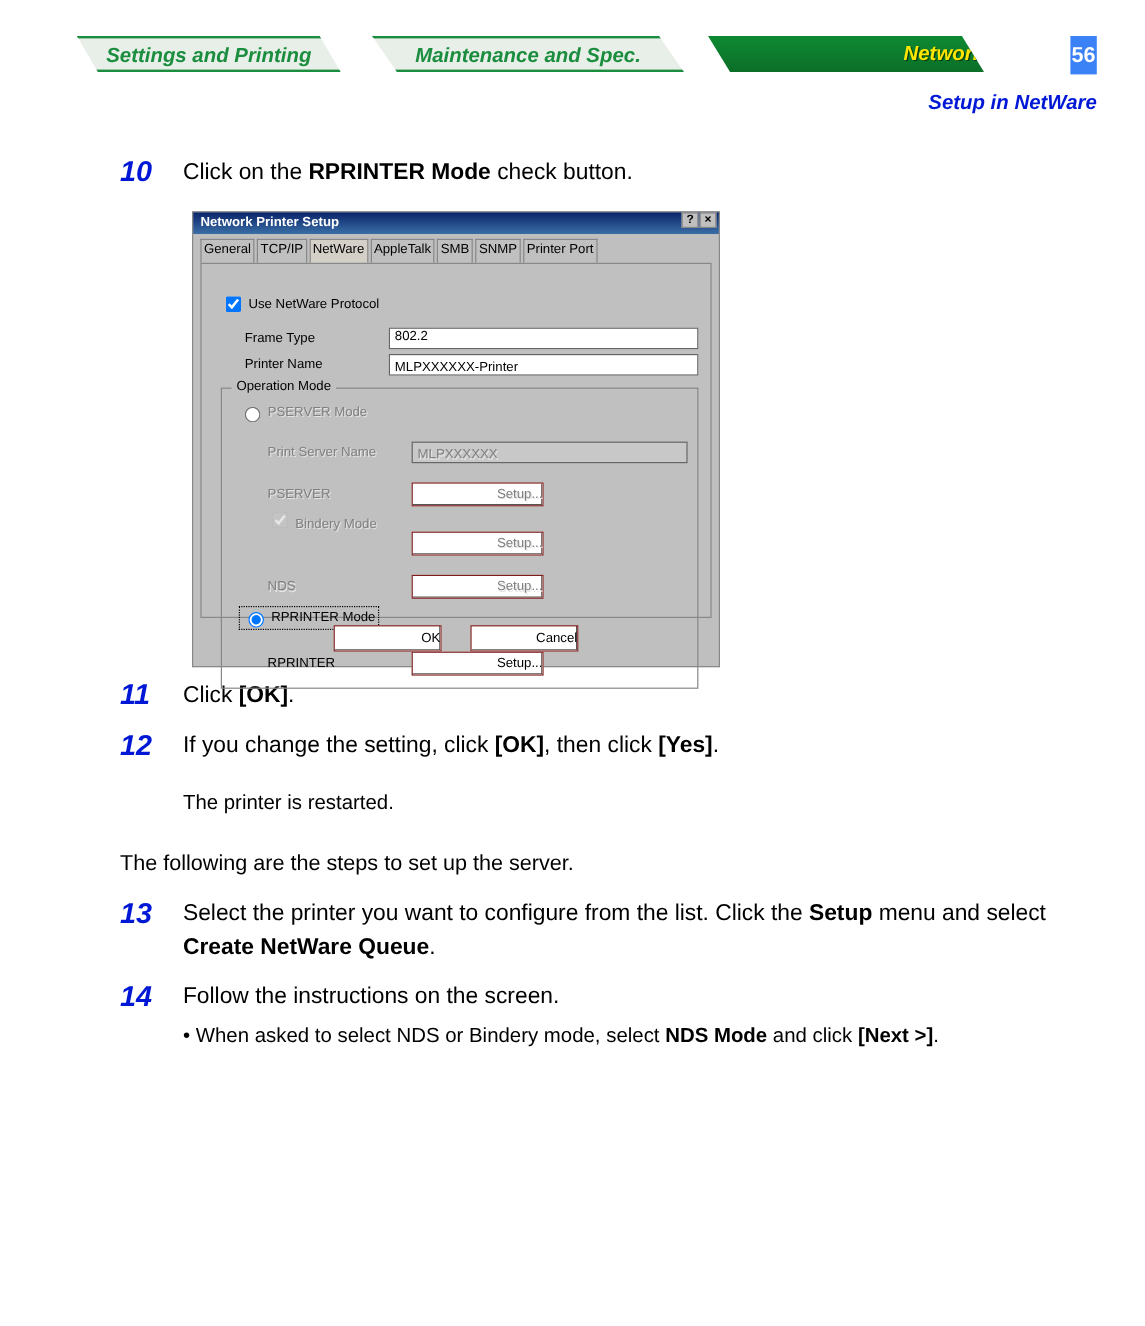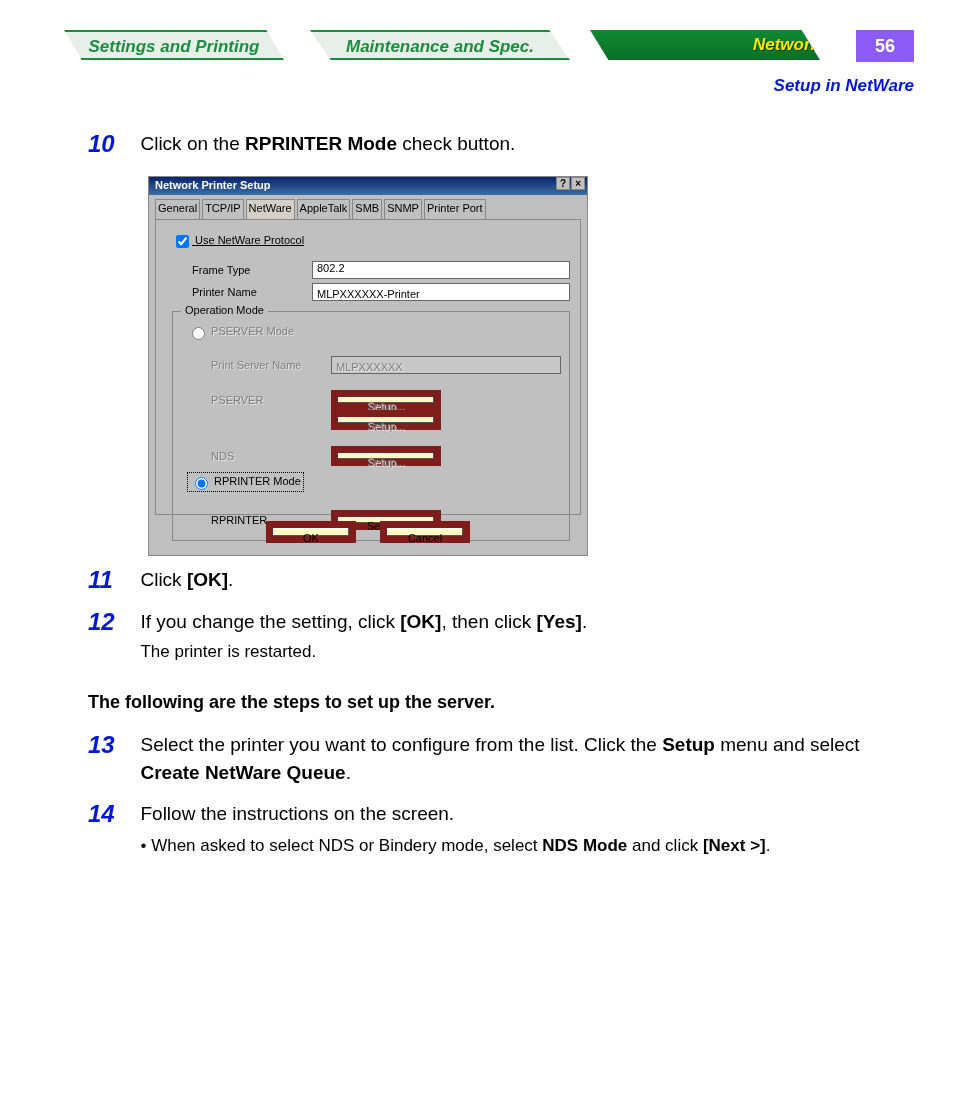--- a/index.html
+++ b/index.html
@@ -36,64 +36,64 @@
   .tab2 { left: 260px; width: 260px; color: #1a8d3f; background:#e8efe8;
           clip-path: polygon(0 0, 92% 0, 100% 100%, 8% 100%);
           border-top:2px solid #1a8d3f; border-bottom:2px solid #1a8d3f;}
   .tab3 { left: 540px; width: 230px; color: #ffe600; background: linear-gradient(#0e8a32,#0b6e28);
           clip-path: polygon(0 0, 92% 0, 100% 100%, 8% 100%);
           text-shadow: 1px 1px 0 #003b12; text-align: right;}
   .pagenum-box {
     position: absolute;
     right: 0;
     top: 0;
-    width: 58px;
+    width: 22px;
     height: 32px;
-    background: #8b5cf6;
+    background: #3b82f6;
     color: #fff;
     font-weight: bold;
     text-align: center;
     line-height: 32px;
     font-size: 18px;
   }
   .subhead {
     position: absolute;
     top: 76px;
     right: 40px;
     color: #0018d6;
     font-weight: bold;
     font-style: italic;
     font-size: 17px;
   }
   
   .content {
     position: absolute;
     top: 130px;
-    left: 88px;
+    left: 100px;
     width: 790px;
   }
   .step { margin-bottom: 14px; }
   .step-num {
     display: inline-block;
     width: 48px;
     color: #0018d6;
     font-weight: bold;
     font-style: italic;
     font-size: 24px;
     vertical-align: top;
   }
   .step-body {
     display: inline-block;
     width: 720px;
     vertical-align: top;
     font-size: 19px;
     line-height: 1.45;
   }
-  .step-note { font-size: 17px; margin-top: 4px; }
-  .intro { font-size: 18px; margin: 28px 0 18px 0; font-weight: bold; }
+  .step-note { font-size: 17px; margin-top: 21px; }
+  .intro { font-size: 18px; margin: 28px 0 18px 0; }
   .bullet-line { font-size: 17px; margin-top: 6px; }
   .b { font-weight: bold; }
 
   
   .shot {
     width: 440px;
     height: 380px;
     margin: 18px 0 10px 60px;
     background: #bfbfbf;
     border: 1px solid #888;
@@ -116,43 +116,43 @@
     background:#c0c0c0; border:1px solid #888; border-bottom:none;
     padding:2px 2px; color:#000;
   }
   .shot-tab.active { background:#d4d0c8; font-weight:normal; }
 
   .shot-panel {
     position:absolute; top:42px; left:6px; right:6px; bottom:40px;
     background:#c0c0c0; border:1px solid #888;
     font-size:11px; color:#000; padding:8px 10px;
   }
-  .chk { font-size:11px; margin:4px 0 10px 6px;text-decoration:underline;}
+  .chk { font-size:11px; margin:16px 0 10px 6px;}
   .chk input{vertical-align:middle;}
   .row { display:flex; align-items:center; margin:4px 0 4px 26px; gap:10px;}
   .row .lbl{width:110px;}
   .inp { flex:1; height:18px; background:#fff; border:1px solid #666; padding:4px 4px; font-size:11px;}
   .sel { flex:1; height:18px; background:#fff; border:1px solid #666; padding:0 4px; font-size:11px;}
 
   .group {
     border:1px solid #888; margin:10px 0 0 6px; padding:8px 8px 8px 8px;
     position:relative;
   }
   .group-title { position:absolute; top:-8px; left:8px; background:#c0c0c0; padding:0 4px; font-size:11px;}
 
   .radio { font-size:11px; margin:4px 0 2px 6px;}
   .radio input{vertical-align:middle;}
   .disabled { color:#808080; text-shadow:1px 1px 0 #e4e4e4;}
   .sublbl { margin:2px 0 2px 30px; font-size:11px;}
   .btnrow { display:flex; align-items:center; margin:16px 0 2px 30px; gap:20px;}
   .btnrow .spacer{width:100px;}
   .winbutton {
-    width:110px; height:20px; background:#fef9c3; border:7px solid #7f1d1d;
+    width:110px; height:20px; background:#ffffff; border:1px solid #7f1d1d;
     box-shadow: inset -1px -1px 0 #555, inset 1px 1px 0 #fff;
-    font-size:11px; text-align:center; line-height:18px;
+    font-size:11px; text-align:right; line-height:18px;
   }
   .winbutton.disabled{ color:#808080; text-shadow:1px 1px 0 #e4e4e4;}
 
   .shot-bottom {
     position:absolute; bottom:8px; left:0; right:0; height:26px;
     display:flex; justify-content:center; gap:24px;
   }
   .shot-bottom .winbutton{width:90px;height:22px;line-height:20px;}
 </style>
 </head>
@@ -213,20 +213,24 @@
           <span>PSERVER Mode</span>
         </div>
         <div class="btnrow">
           <span class="spacer disabled">Print Server Name</span>
           <span class="inp disabled" style="background:#c8c8c8;">MLPXXXXXX</span>
         </div>
         <div class="btnrow">
           <span class="spacer disabled">PSERVER</span>
           <span class="winbutton disabled">Setup...</span>
         </div>
+        <div class="sublbl disabled">
+          <input type="checkbox" checked="" disabled="" style="">
+          <span>Bindery Mode</span>
+        </div>
         <div class="btnrow" style="margin-top:-2px;">
           <span class="spacer"></span>
           <span class="winbutton disabled">Setup...</span>
         </div>
         <div class="btnrow">
           <span class="spacer disabled">NDS</span>
           <span class="winbutton disabled">Setup...</span>
         </div>
 
         <div class="radio" style="border:1px dotted #000; display:inline-block; padding:1px 2px;">

